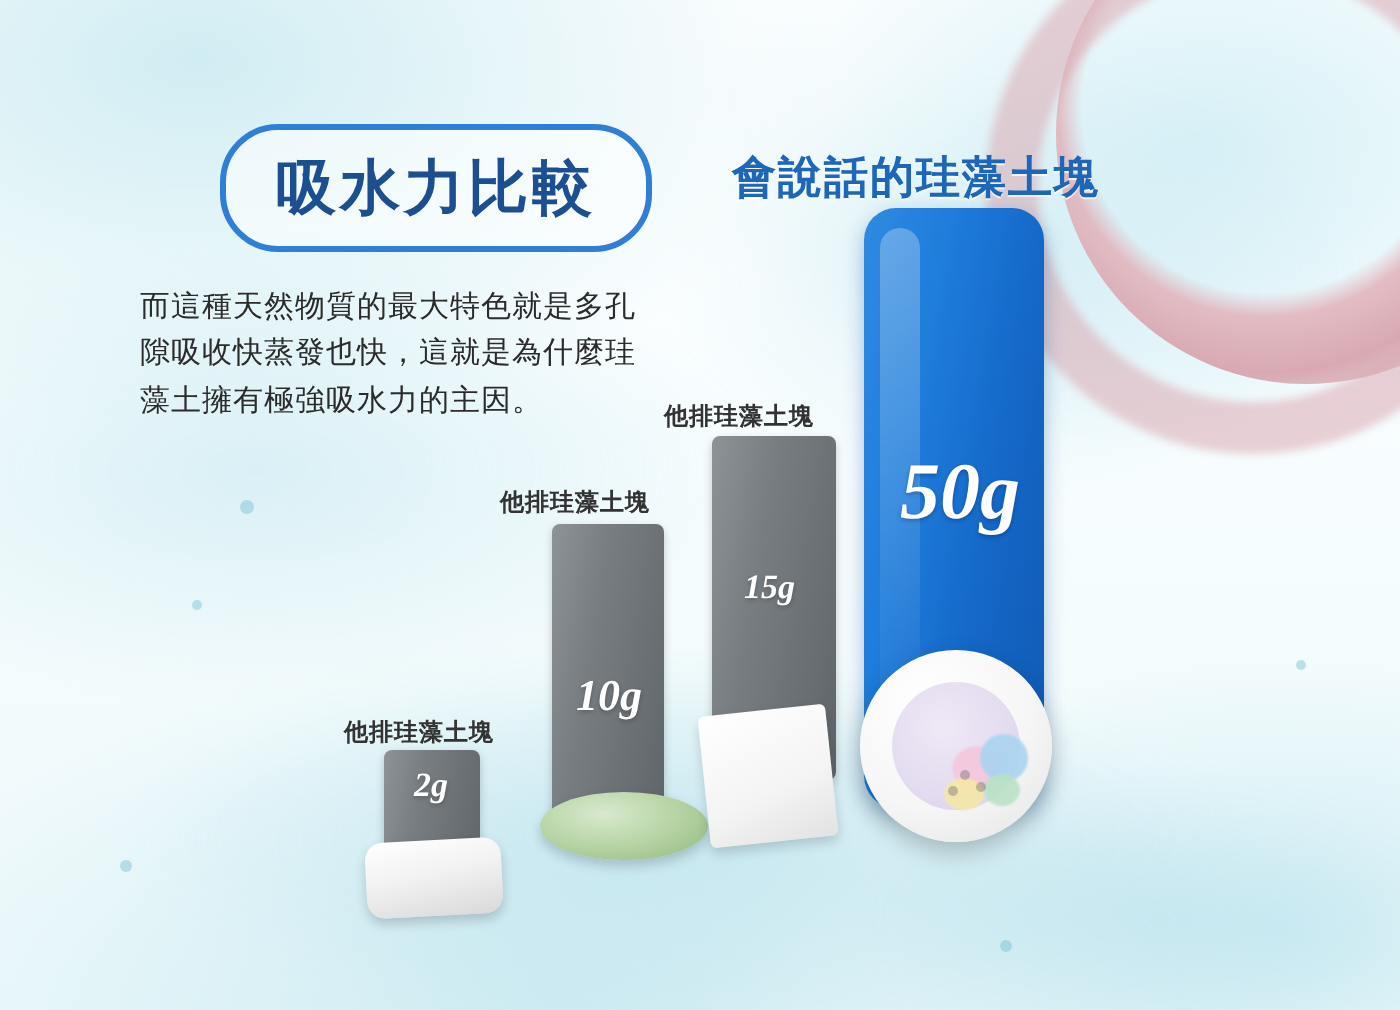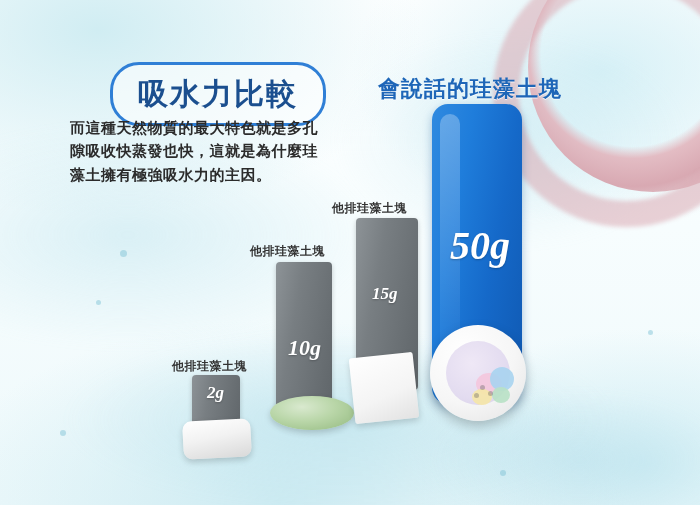--- a/index.html
+++ b/index.html
@@ -48,27 +48,27 @@
     position:absolute;left:110px;top:62px;width:210px;height:58px;
     border:3px solid #2f7fd6;border-radius:29px;background:rgba(255,255,255,.55);
     display:flex;align-items:center;justify-content:center;
   }
   .title-pill span{
     color:#1b4f8f;font-size:30px;font-weight:bold;letter-spacing:2px;
     font-family:Liberation Serif, serif;
   }
 
   .subtitle{
-    position:absolute;left:70px;top:116px;width:250px;
-    color:#2b2b2b;font-size:15px;line-height:1.55;font-weight:bold;
+    position:absolute;left:70px;top:142px;width:250px;
+    color:#2b2b2b;font-size:15px;line-height:1.55;font-weight:normal;
     letter-spacing:.5px;
   }
 
   .hero-label{
-    position:absolute;left:378px;top:74px;
+    position:absolute;left:366px;top:74px;
     color:#1e66b8;font-size:22px;font-weight:bold;letter-spacing:1px;
     text-shadow:0 1px 0 rgba(255,255,255,.7);
   }
 
   
   .bar{position:absolute;border-radius:4px;}
   .bar-grey{
     background:linear-gradient(100deg,#8d9397 0%,#787e82 34%,#6f7579 58%,#5f6569 100%);
     box-shadow:0 2px 5px rgba(0,0,0,.2);
   }

